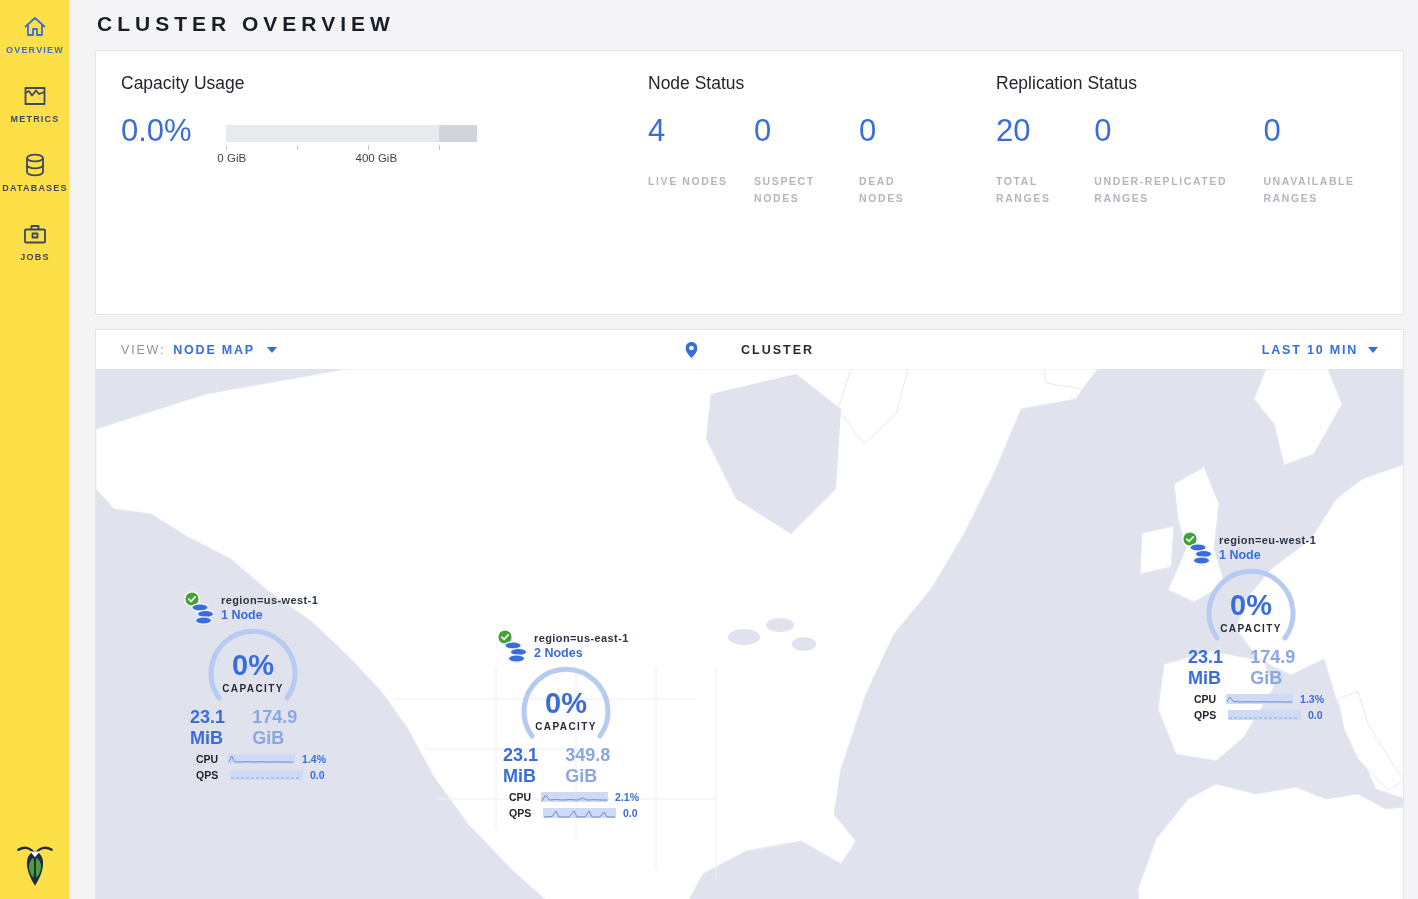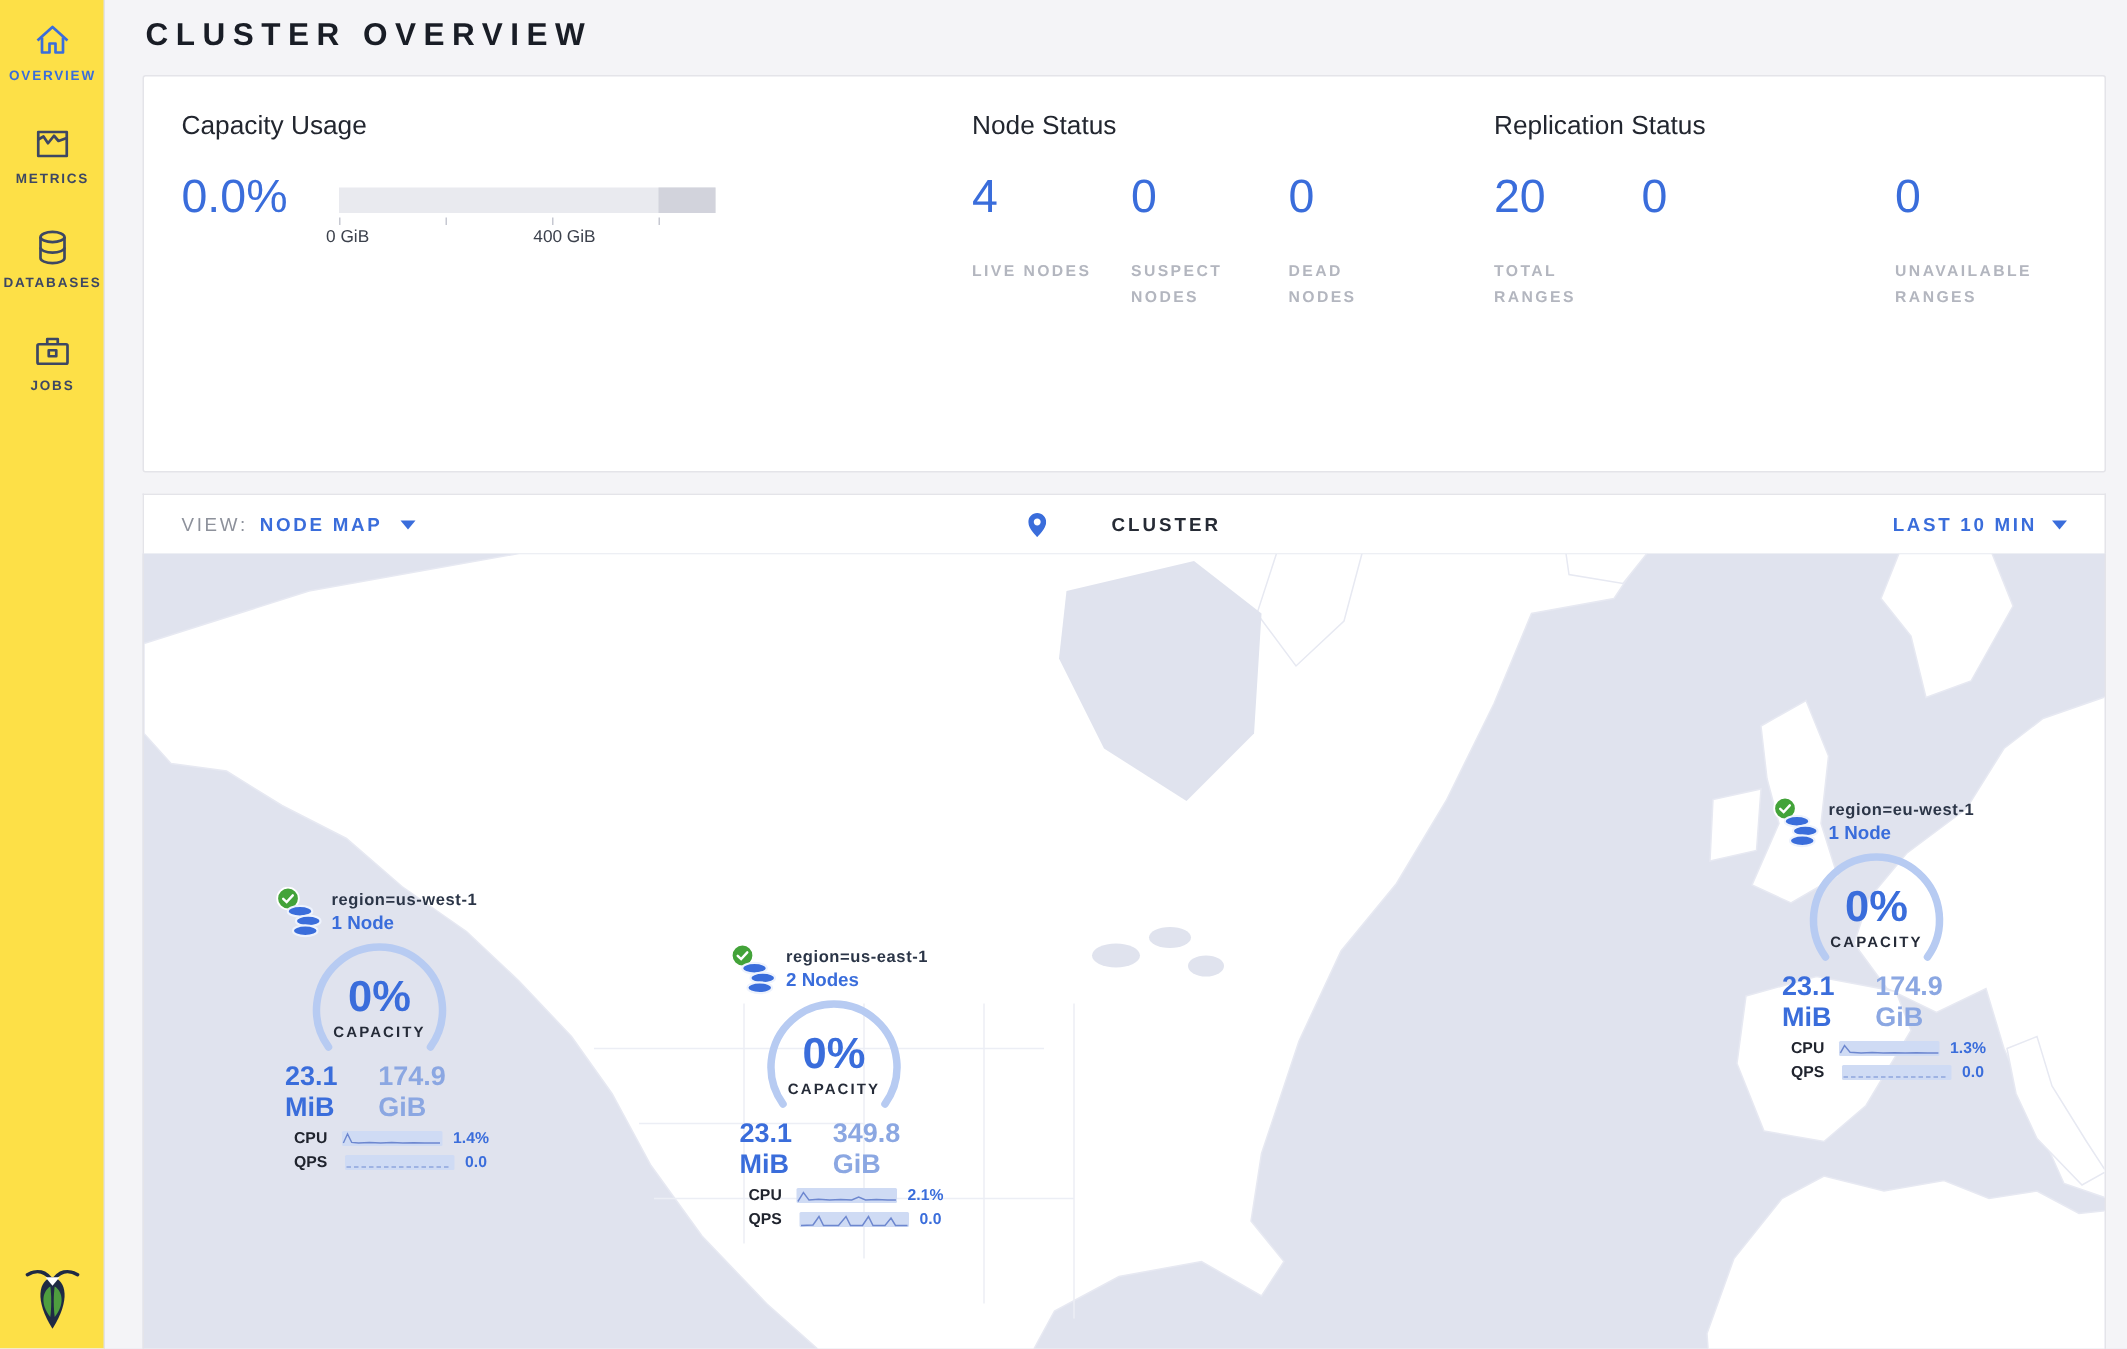--- a/index.html
+++ b/index.html
@@ -182,20 +182,21 @@
 
       <div class="sec-repl">
         <div class="sec-title">Replication Status</div>
         <div class="stat-cols">
           <div class="stat-col" style="width:103px">
             <span class="big-num">20</span>
             <span class="stat-label" style="max-width:80px">TOTAL RANGES</span>
           </div>
           <div class="stat-col" style="width:177px">
             <span class="big-num">0</span>
+            <span class="stat-label" style="max-width:165px">UNDER-REPLICATED RANGES</span>
           </div>
           <div class="stat-col" style="width:120px">
             <span class="big-num">0</span>
             <span class="stat-label" style="max-width:110px">UNAVAILABLE RANGES</span>
           </div>
         </div>
       </div>
     </div>
 
     <div class="toolbar">
@@ -298,21 +299,21 @@
         </div>
         <div class="mk-row">
           <span class="mk-rowlabel">QPS</span>
           <svg class="mk-spark" viewBox="0 0 73 10" preserveAspectRatio="none">
             <polyline points="1,8 71,8" fill="none" stroke="#8fa6dd" stroke-width="1" stroke-dasharray="3,2"></polyline>
           </svg>
           <span class="mk-rowval">0.0</span>
         </div>
       </div>
 
-      <div class="marker" style="left:391px; top:260px;">
+      <div class="marker" style="left:401px; top:260px;">
         <div class="mk-head">
           <svg class="mk-check" width="16" height="16" viewBox="0 0 16 16">
             <circle cx="8" cy="8" r="7.2" fill="#43a339" stroke="#ffffff" stroke-width="1.2"></circle>
             <path d="M4.8,8.2 L7.1,10.4 L11.2,5.9" stroke="#ffffff" stroke-width="1.6" fill="none" stroke-linecap="round"></path>
           </svg>
           <svg class="mk-db" width="26" height="23" viewBox="0 0 26 23">
             <g fill="#3a6ddb" stroke="#eef3fd" stroke-width="1.4">
               <ellipse cx="9" cy="4.5" rx="8.2" ry="3.6"></ellipse>
               <ellipse cx="14.5" cy="11" rx="8.2" ry="3.6"></ellipse>
               <ellipse cx="12.5" cy="17.5" rx="8.2" ry="3.6"></ellipse>

